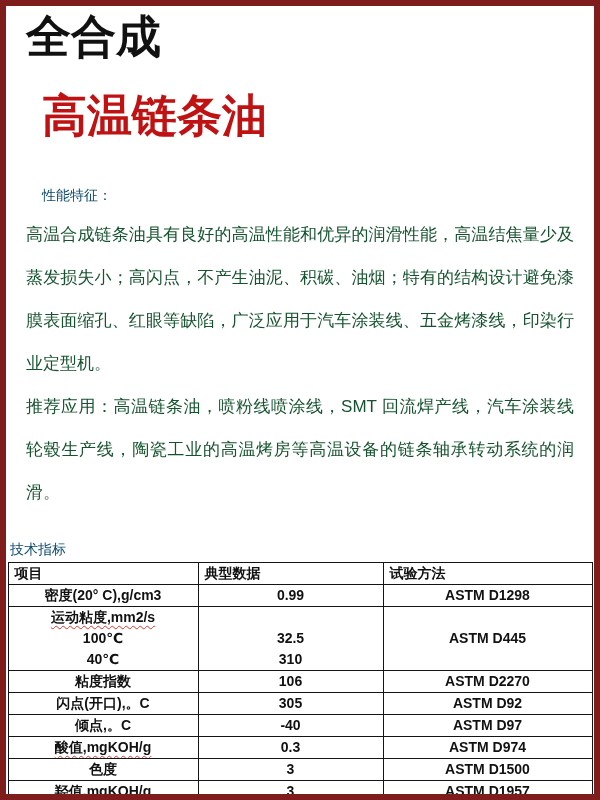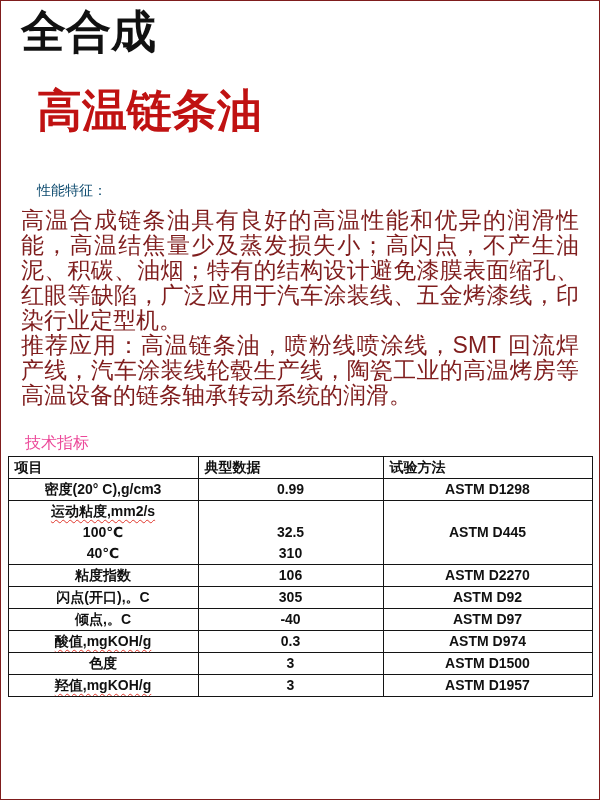--- a/index.html
+++ b/index.html
@@ -2,21 +2,21 @@
 <html style="--squiggle: #e0362b;"><head>
 <meta charset="utf-8">
 <style>
   :root { --squiggle: #e0362b; }
   * { box-sizing: border-box; margin: 0; padding: 0; }
   html, body { background: #fff; }
   body { width: 600px; font-family: "Liberation Sans", "DejaVu Sans", sans-serif; }
   .page {
     width: 600px; height: 800px;
     background: #fff;
-    border: 1px solid #7f1d1d;
+    border: 6px solid #7f1d1d;
     overflow: hidden;
     position: relative;
   }
   .title-black {
     margin: 6px 20px 0;
     font-size: 45px;
     font-weight: 700;
     color: #111;
     line-height: 1.1;
   }
@@ -28,31 +28,31 @@
     line-height: 1.1;
   }
   .features-heading {
     margin: 44px 36px 0;
     font-size: 14px;
     color: #0c4a6e;
     line-height: 22px;
   }
   .body-para {
     margin: 7px 20px 0;
-    font-size: 23px;
-    line-height: 25px;
-    color: #7f1d1d;
+    font-size: 17px;
+    line-height: 43px;
+    color: #14532d;
     text-align: justify;
     text-justify: inter-ideograph;
   }
   .body-para.second { margin-top: 0; }
   .specs-heading {
-    margin: 26px 24px 0;
-    font-size: 16px;
-    color: #ec4899;
+    margin: 26px 4px 0;
+    font-size: 14px;
+    color: #0c4a6e;
     line-height: 18px;
   }
   table.specs {
     margin: 4px auto 0;
     width: 584px;
     border-collapse: collapse;
     table-layout: fixed;
     font-size: 14px;
     font-weight: 700;
     color: #111;

